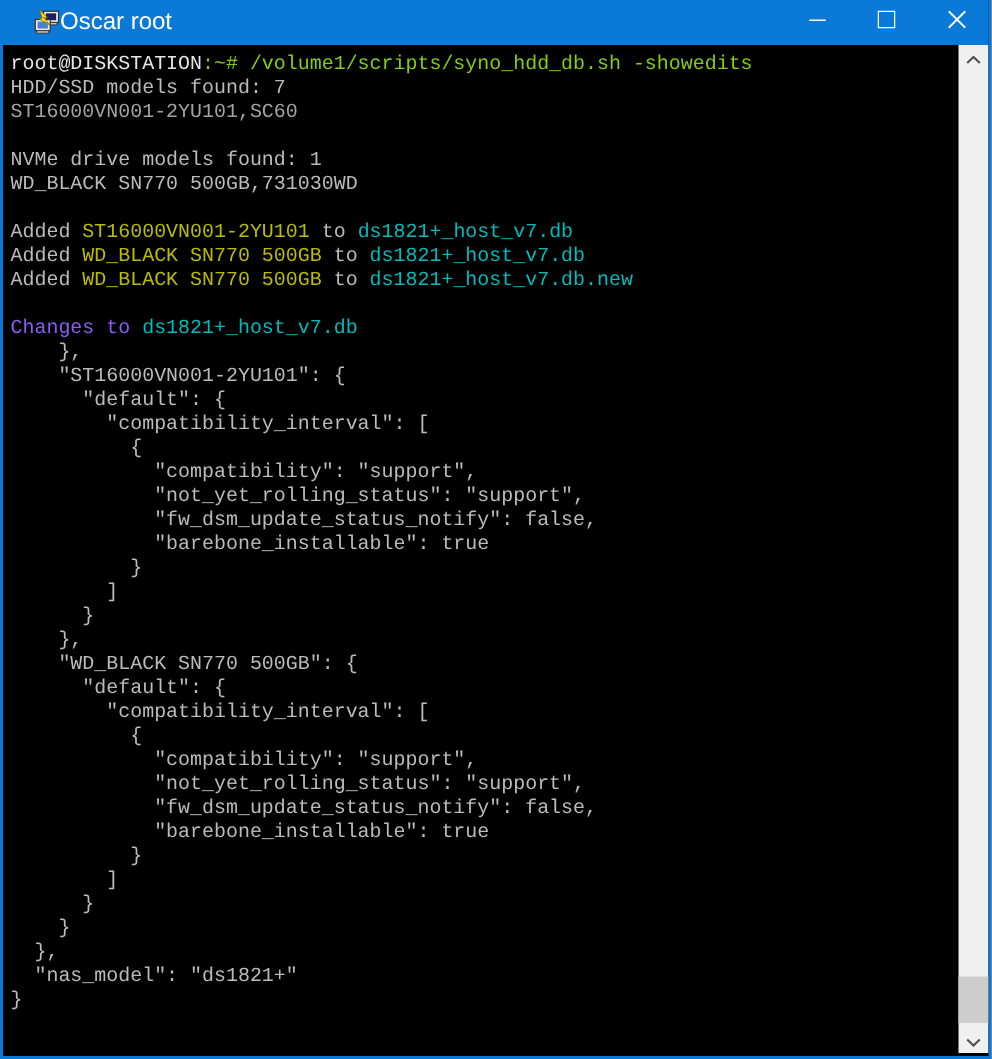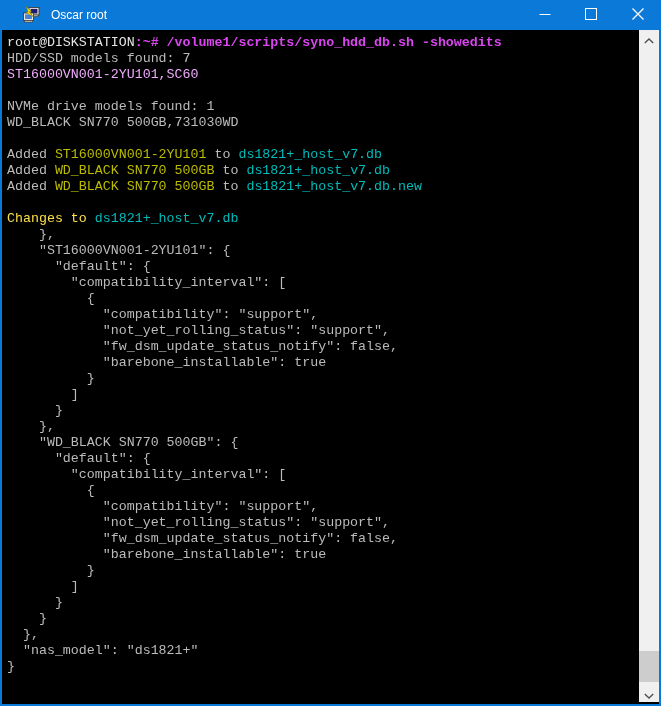--- a/index.html
+++ b/index.html
@@ -11,21 +11,21 @@
     position:relative;overflow:hidden;
     font-family:"Liberation Sans",sans-serif;
   }
   .titlebar{
     height:30px;margin:0 -2px;
     background:var(--accent,#0b79d7);
     display:flex;align-items:center;
     color:#fff;
   }
   .app-icon{margin-left:22px;width:18px;height:18px;display:flex;align-items:center;justify-content:center;}
-  .title{margin-left:11px;font-size:12px;flex:1;white-space:nowrap;}
+  .title{margin-left:0;font-size:16px;flex:1;white-space:nowrap;}
   .caption-buttons{display:flex;height:30px;}
   .cap-btn{width:46.5px;height:30px;display:flex;align-items:center;justify-content:center;}
   .client{display:flex;height:672px;}
   .terminal{
     flex:1;background:var(--term-bg,#000);
     padding:5px 0 0 5px;
     font-family:"Liberation Mono","DejaVu Sans Mono",monospace;
     font-size:13.3px;line-height:16px;
     overflow:hidden;cursor:text;
   }
@@ -77,32 +77,32 @@
             <line x1="0.5" y1="0.5" x2="11.5" y2="11.5" stroke="#fff" stroke-width="1.2"></line>
             <line x1="11.5" y1="0.5" x2="0.5" y2="11.5" stroke="#fff" stroke-width="1.2"></line>
           </svg>
         </span>
       </div>
     </div>
   </div>
 
   <div class="client">
     <div class="terminal">
-        <div class="term-line"><span style="color: #e5e5e5;">root@DISKSTATION</span><span style="color: #d946ef; font-weight: bold;">:~# /volume1/scripts/syno_hdd_db.sh -showedits</span></div>
+        <div class="term-line"><span style="color: #e5e5e5;">root@DISKSTATION</span><span style="color: #84cc16;">:~# /volume1/scripts/syno_hdd_db.sh -showedits</span></div>
         <div class="term-line"><span style="color: rgb(187, 187, 187);">HDD/SSD models found: 7</span></div>
-        <div class="term-line"><span style="color: #f0abfc;">ST16000VN001-2YU101,SC60</span></div>
+        <div class="term-line"><span style="color: #a3a3a3;">ST16000VN001-2YU101,SC60</span></div>
         <div class="term-line">&nbsp;</div>
         <div class="term-line"><span style="color: rgb(187, 187, 187);">NVMe drive models found: 1</span></div>
         <div class="term-line"><span style="color: rgb(187, 187, 187);">WD_BLACK SN770 500GB,731030WD</span></div>
         <div class="term-line">&nbsp;</div>
         <div class="term-line"><span style="color: rgb(187, 187, 187);">Added </span><span style="color: rgb(187, 187, 0);">ST16000VN001-2YU101</span><span style="color: rgb(187, 187, 187);"> to </span><span style="color: rgb(0, 187, 187);">ds1821+_host_v7.db</span></div>
         <div class="term-line"><span style="color: rgb(187, 187, 187);">Added </span><span style="color: rgb(187, 187, 0);">WD_BLACK SN770 500GB</span><span style="color: rgb(187, 187, 187);"> to </span><span style="color: rgb(0, 187, 187);">ds1821+_host_v7.db</span></div>
         <div class="term-line"><span style="color: rgb(187, 187, 187);">Added </span><span style="color: rgb(187, 187, 0);">WD_BLACK SN770 500GB</span><span style="color: rgb(187, 187, 187);"> to </span><span style="color: rgb(0, 187, 187);">ds1821+_host_v7.db.new</span></div>
         <div class="term-line">&nbsp;</div>
-        <div class="term-line"><span style="color: #fde047;">Changes to </span><span style="color: rgb(0, 187, 187);">ds1821+_host_v7.db</span></div>
+        <div class="term-line"><span style="color: #8b5cf6;">Changes to </span><span style="color: rgb(0, 187, 187);">ds1821+_host_v7.db</span></div>
         <div class="term-line"><span style="color: rgb(187, 187, 187);">    },</span></div>
         <div class="term-line"><span style="color: rgb(187, 187, 187);">    "ST16000VN001-2YU101": {</span></div>
         <div class="term-line"><span style="color: rgb(187, 187, 187);">      "default": {</span></div>
         <div class="term-line"><span style="color: rgb(187, 187, 187);">        "compatibility_interval": [</span></div>
         <div class="term-line"><span style="color: rgb(187, 187, 187);">          {</span></div>
         <div class="term-line"><span style="color: rgb(187, 187, 187);">            "compatibility": "support",</span></div>
         <div class="term-line"><span style="color: rgb(187, 187, 187);">            "not_yet_rolling_status": "support",</span></div>
         <div class="term-line"><span style="color: rgb(187, 187, 187);">            "fw_dsm_update_status_notify": false,</span></div>
         <div class="term-line"><span style="color: rgb(187, 187, 187);">            "barebone_installable": true</span></div>
         <div class="term-line"><span style="color: rgb(187, 187, 187);">          }</span></div>

